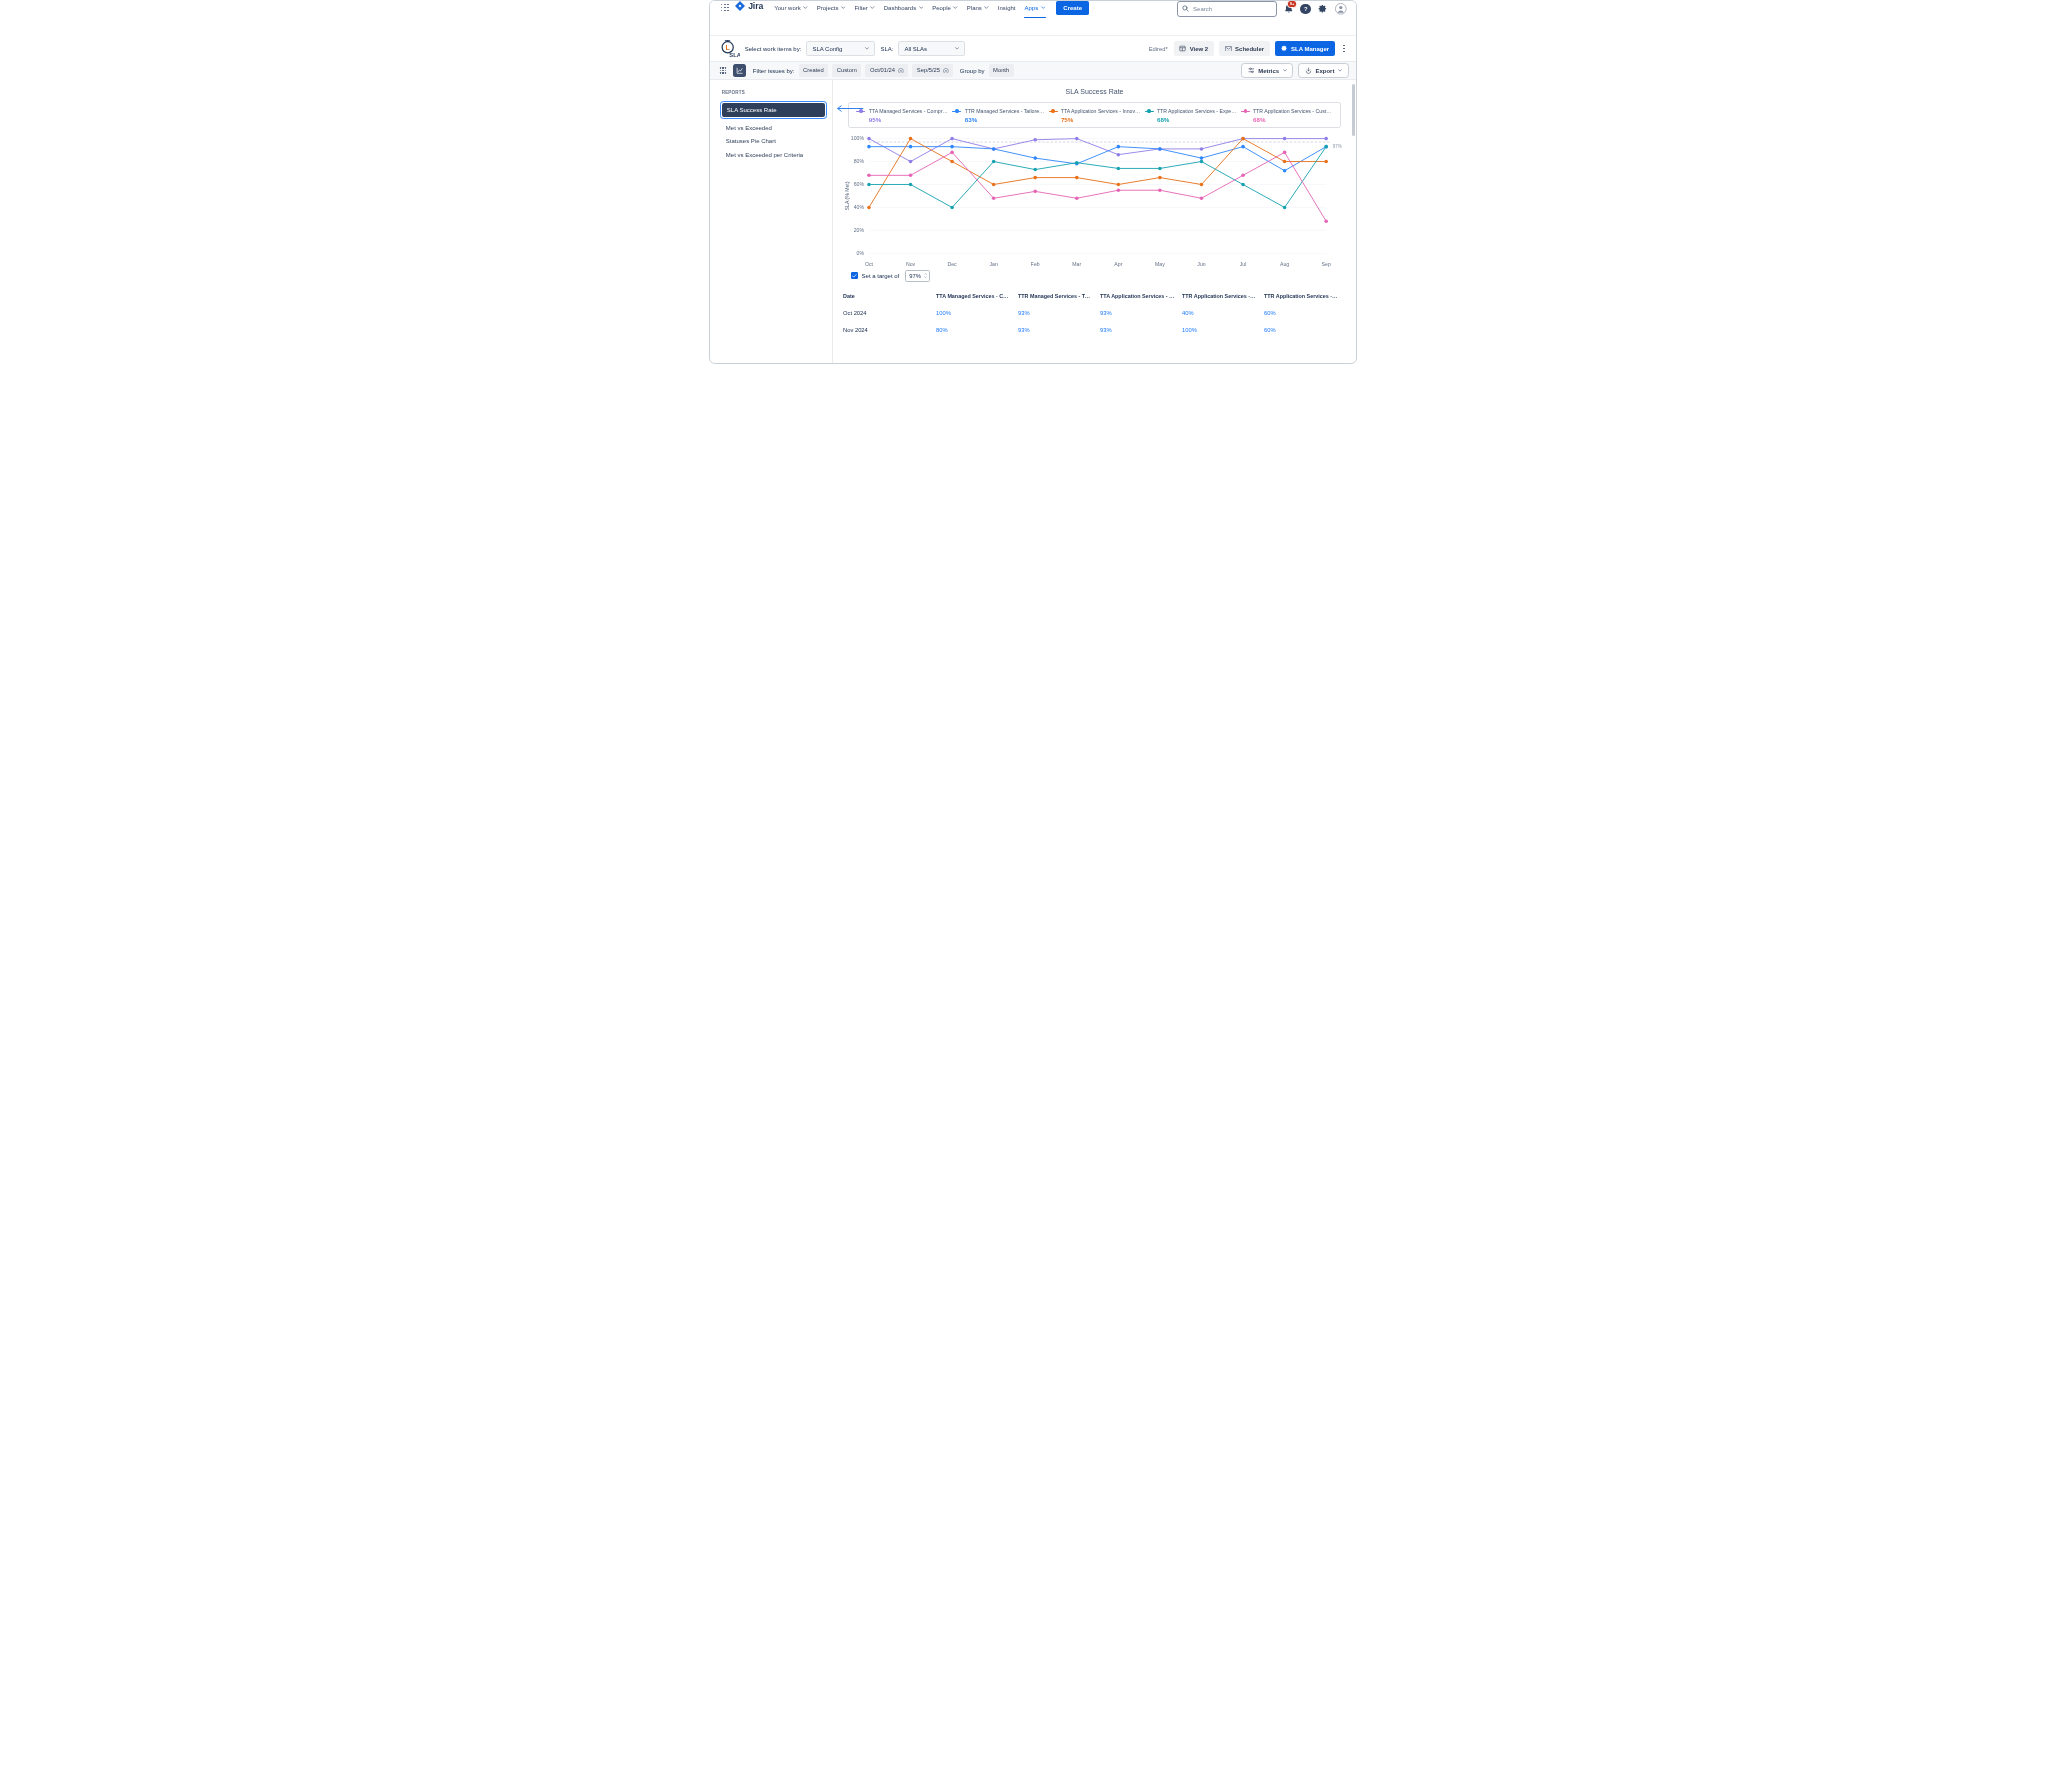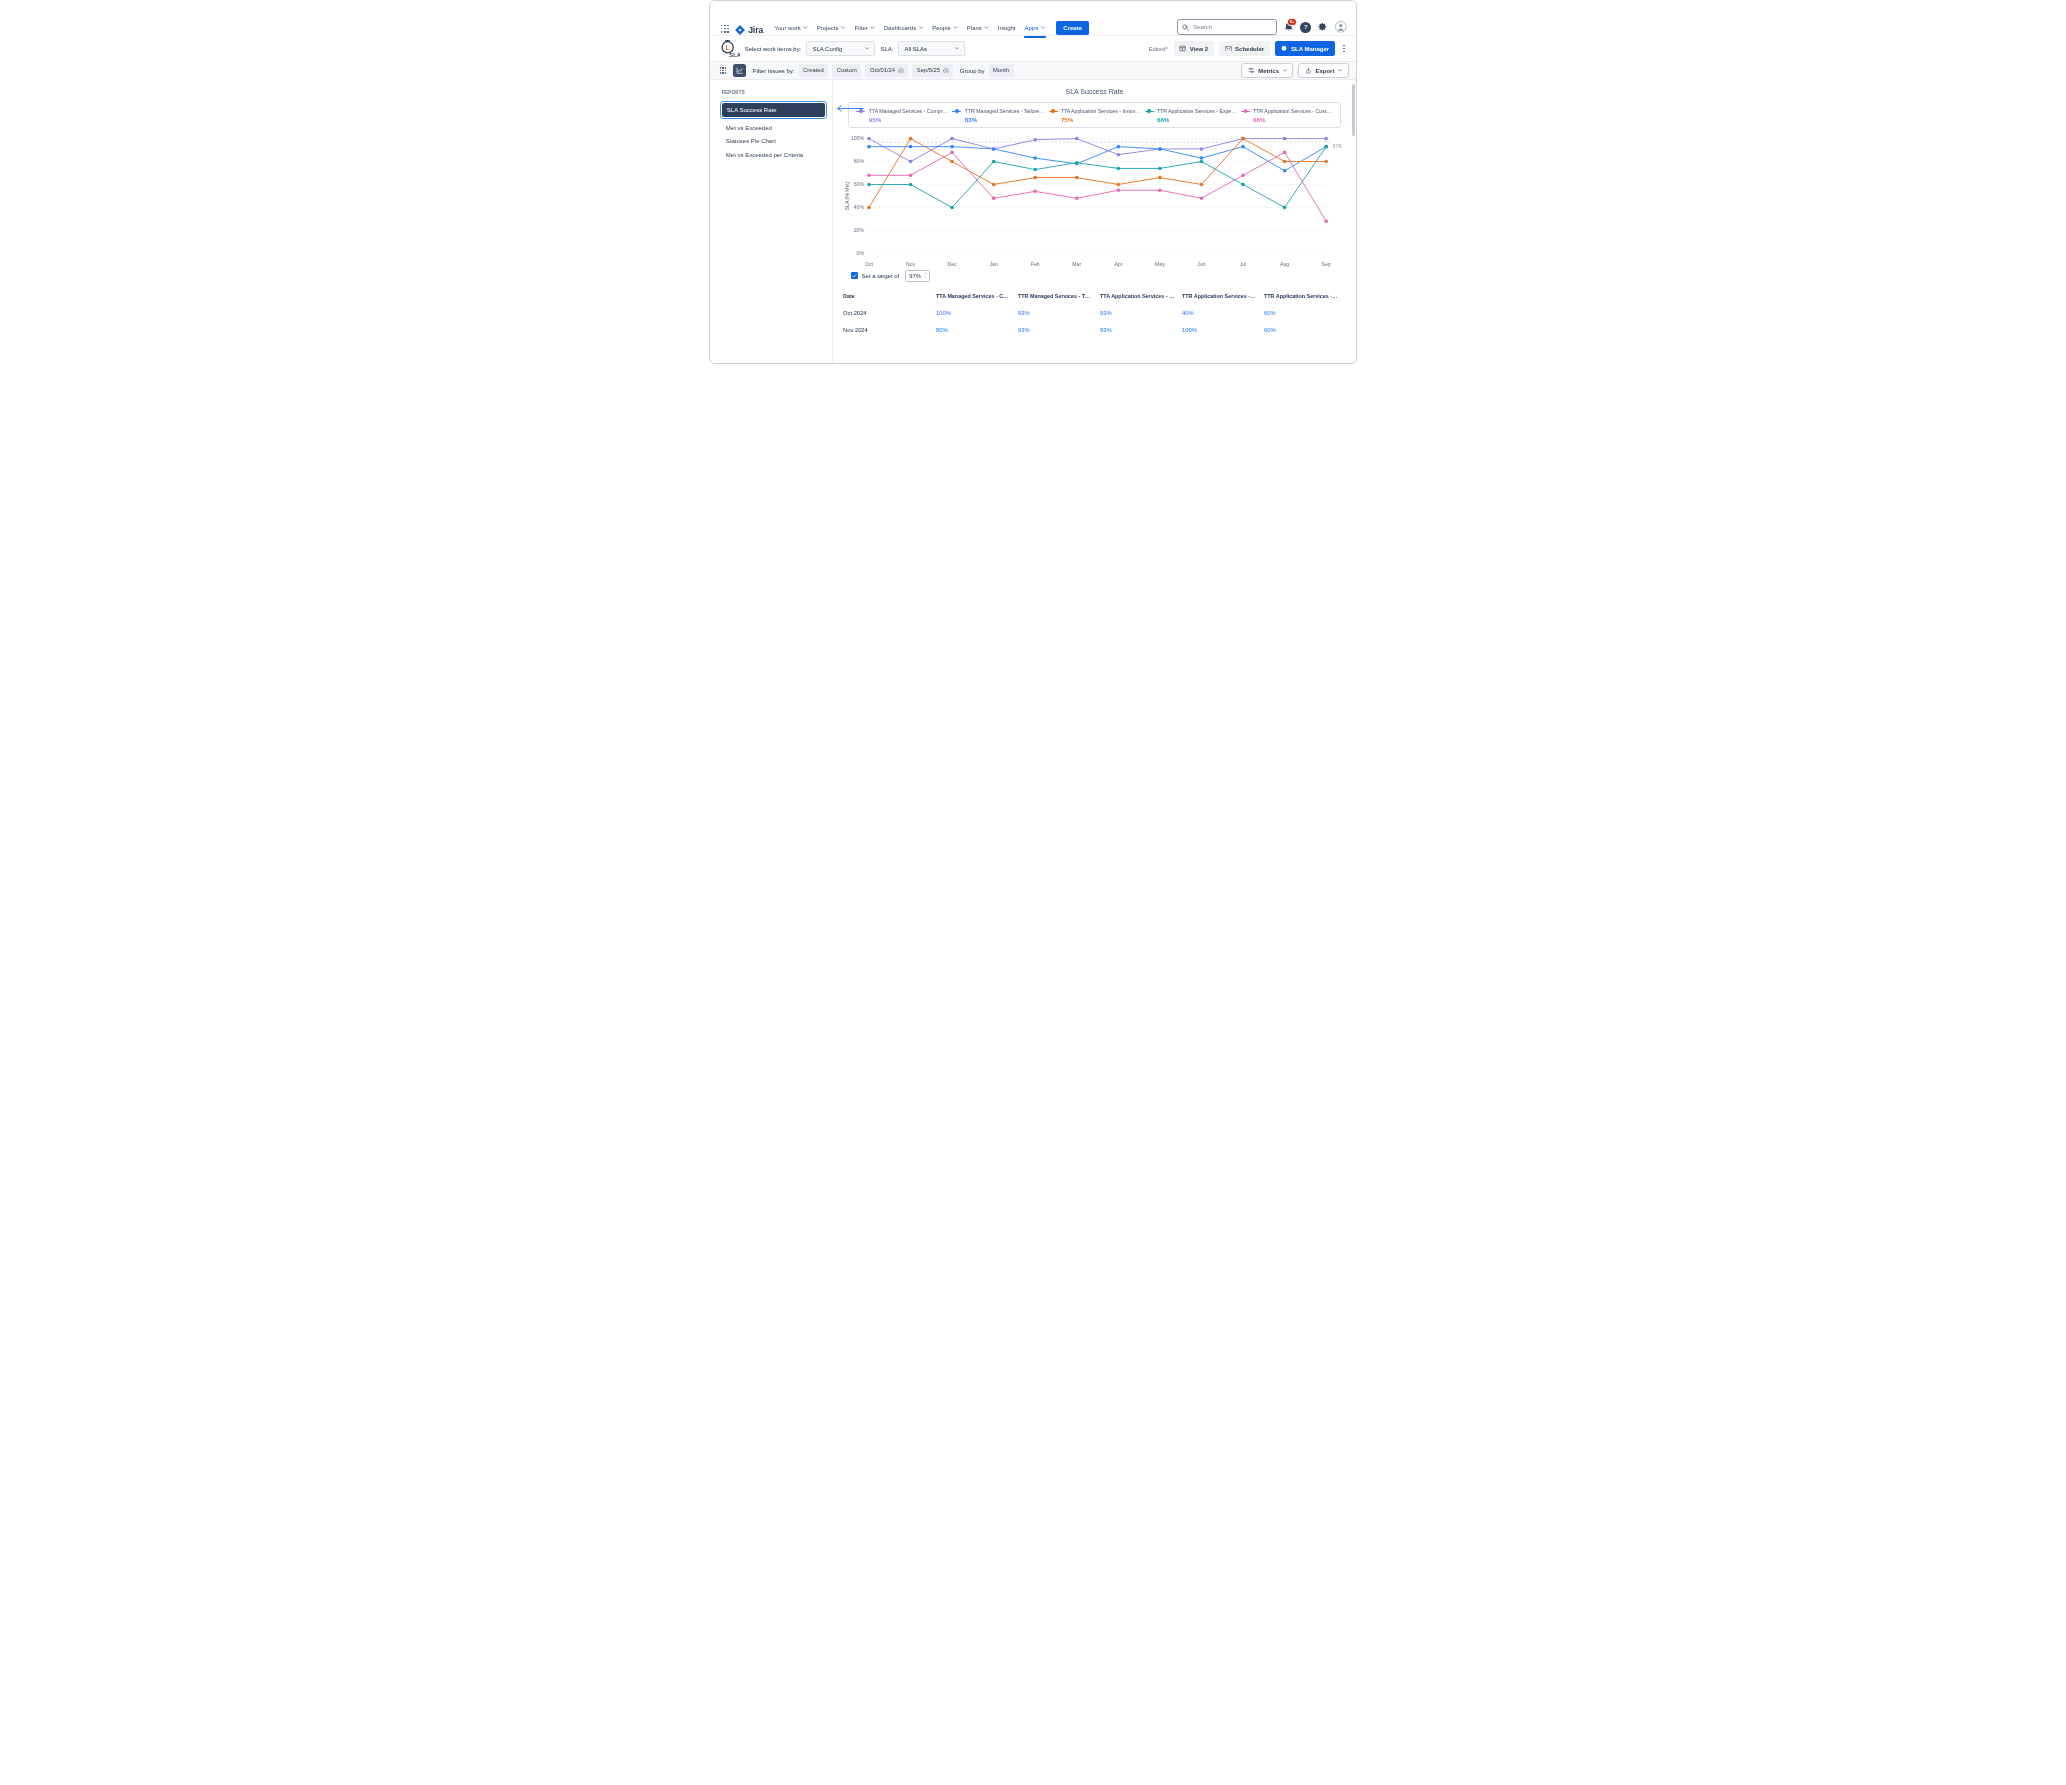--- a/index.html
+++ b/index.html
@@ -5,21 +5,21 @@
 <style>
   *{box-sizing:border-box;margin:0;padding:0}
   html,body{background:#fff}
   body{font-family:"Liberation Sans",sans-serif;color:#172B4D;-webkit-font-smoothing:antialiased}
   svg{display:block}
   svg text{font-family:"Liberation Sans",sans-serif}
   [data-interactable="true"]{cursor:pointer}
   .frame{position:relative;width:648px;height:364px;margin:0 auto;border:0.4px solid #C9D0D8;border-radius:5.8px;background:#fff;overflow:hidden}
 
   
-  .topnav{height:35px;display:flex;align-items:flex-end;padding:0 8.3px;border-bottom:0.4px solid #EDEFF2;background:#fff}
+  .topnav{height:35px;display:flex;align-items:flex-start;padding:0 8.3px;border-bottom:0.4px solid #EDEFF2;background:#fff}
   .appgrid{display:grid;grid-template-columns:repeat(3,1.7px);grid-template-rows:repeat(3,1.7px);gap:1.4px;padding:2.5px;flex:none}
   .appgrid i{background:#44546F;border-radius:0.4px;display:block}
   .jira-logo{display:flex;align-items:center;gap:2.9px;margin:0 6.6px 0 4.1px}
   .jira-word{font-size:8.7px;font-weight:bold;color:#253858;letter-spacing:-0.1px}
   .nav-item{display:flex;align-items:center;gap:2.5px;padding:4.1px 4.5px;font-size:6px;color:#344563;position:relative;white-space:nowrap}
   .nav-item.active{color:#0C66E4}
   .nav-item.active:after{content:"";position:absolute;left:3.7px;right:3.7px;bottom:-2.5px;height:1.2px;border-radius:0.8px;background:#0C66E4}
   .chev{width:4.5px;height:3.3px;fill:none;stroke:#44546F;stroke-width:1.7;stroke-linecap:round;stroke-linejoin:round;flex:none}
   .chev.blue{stroke:#0C66E4}
   .chev.sm{width:4.1px;height:2.9px}

